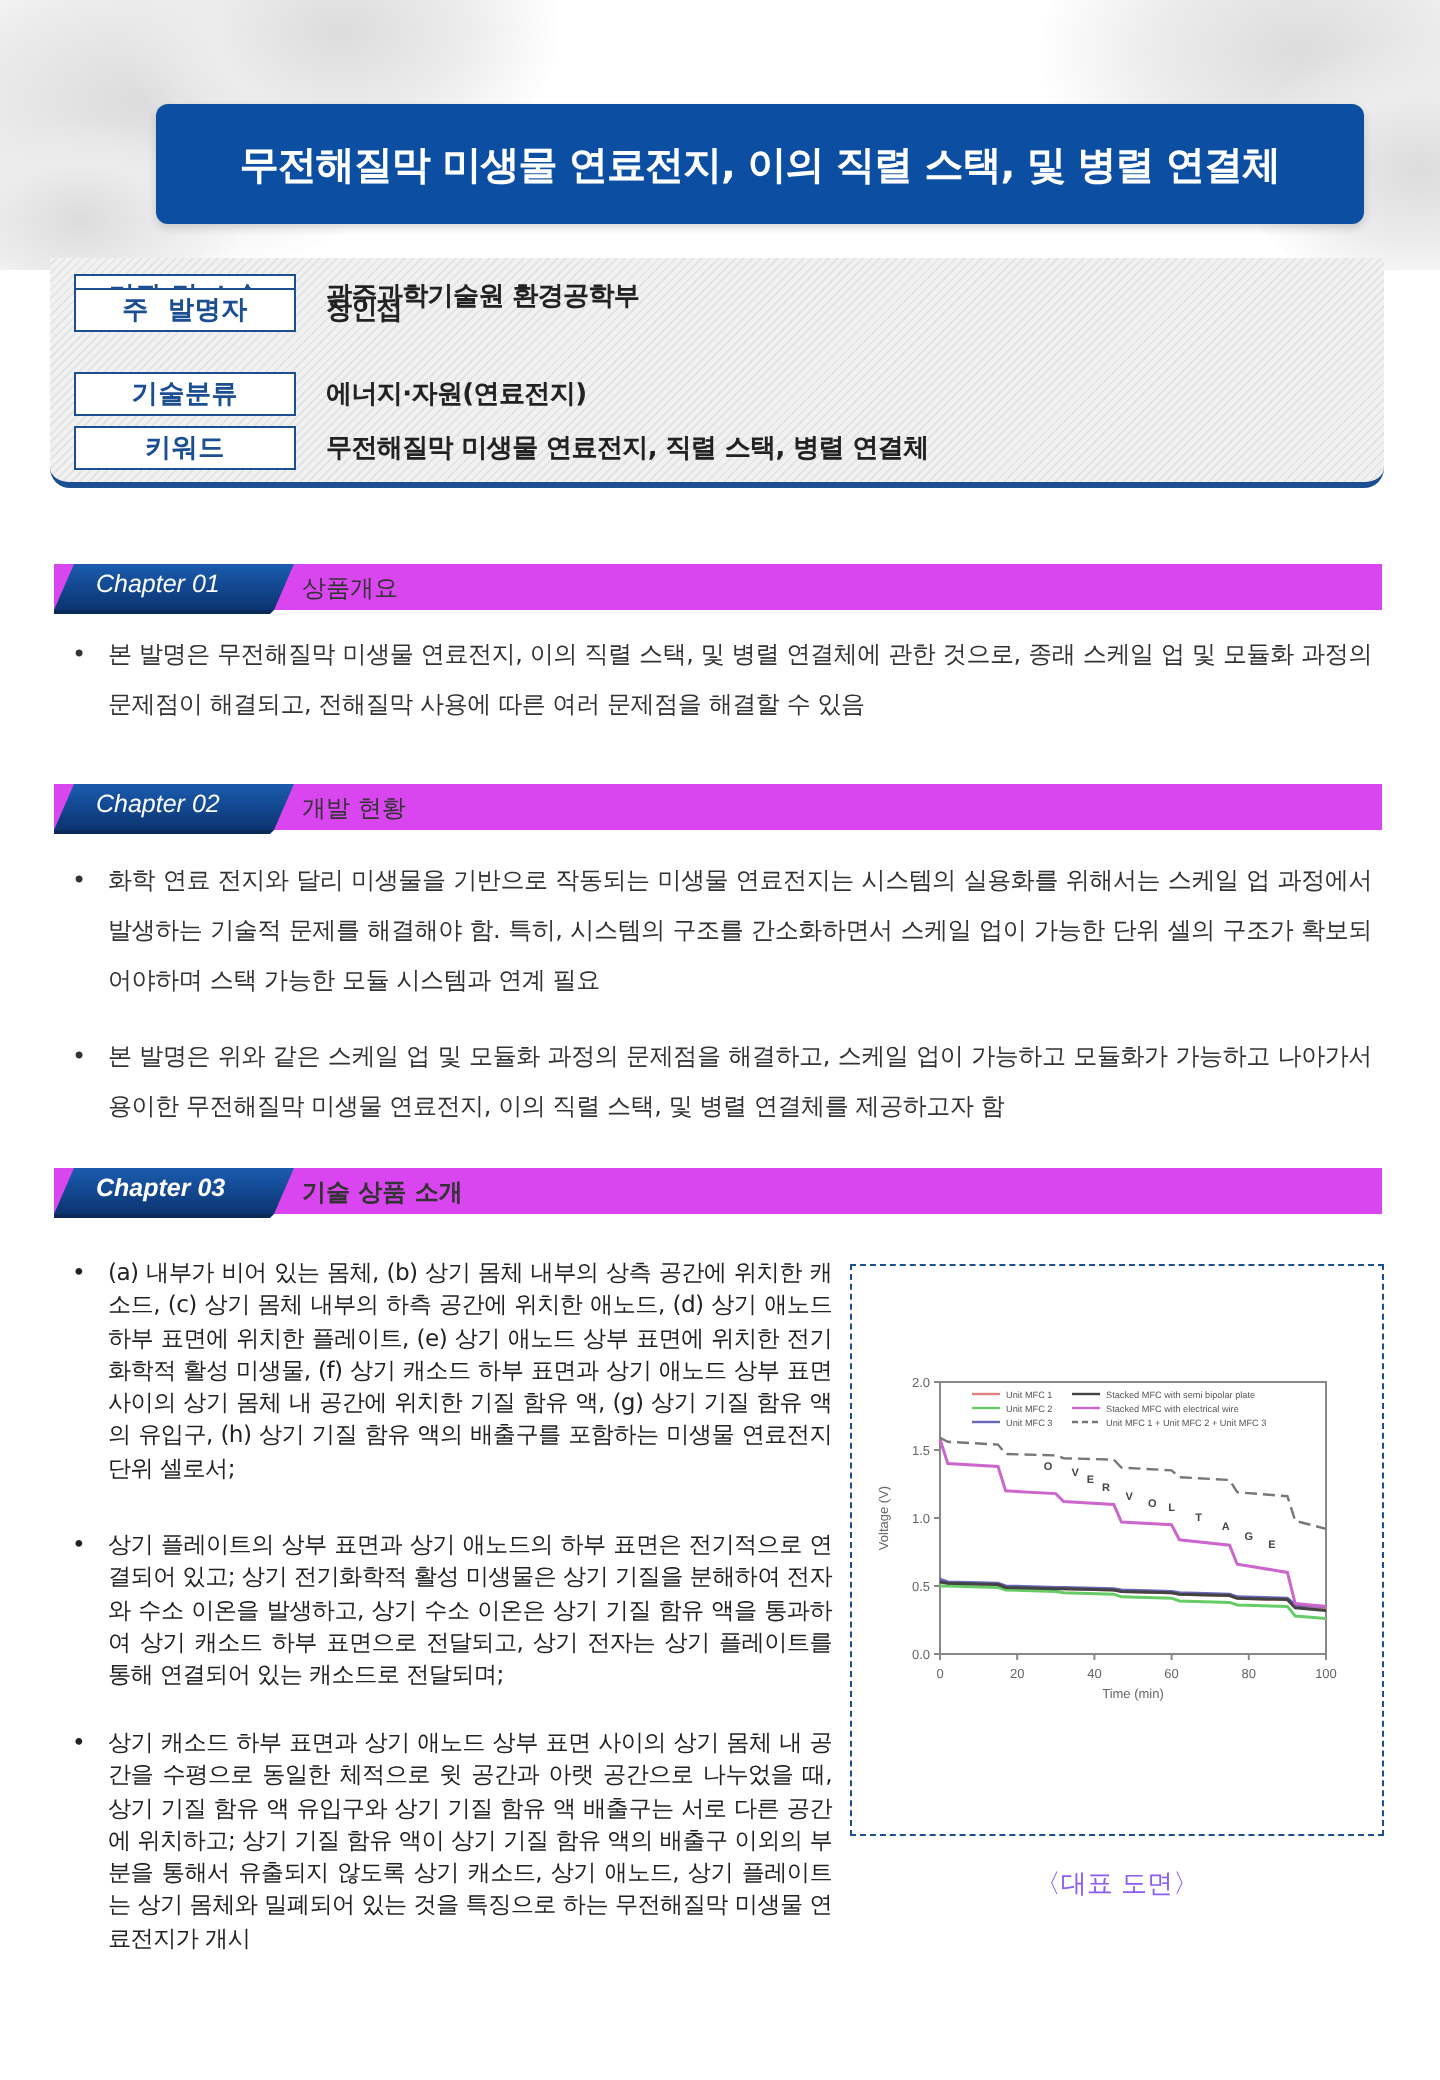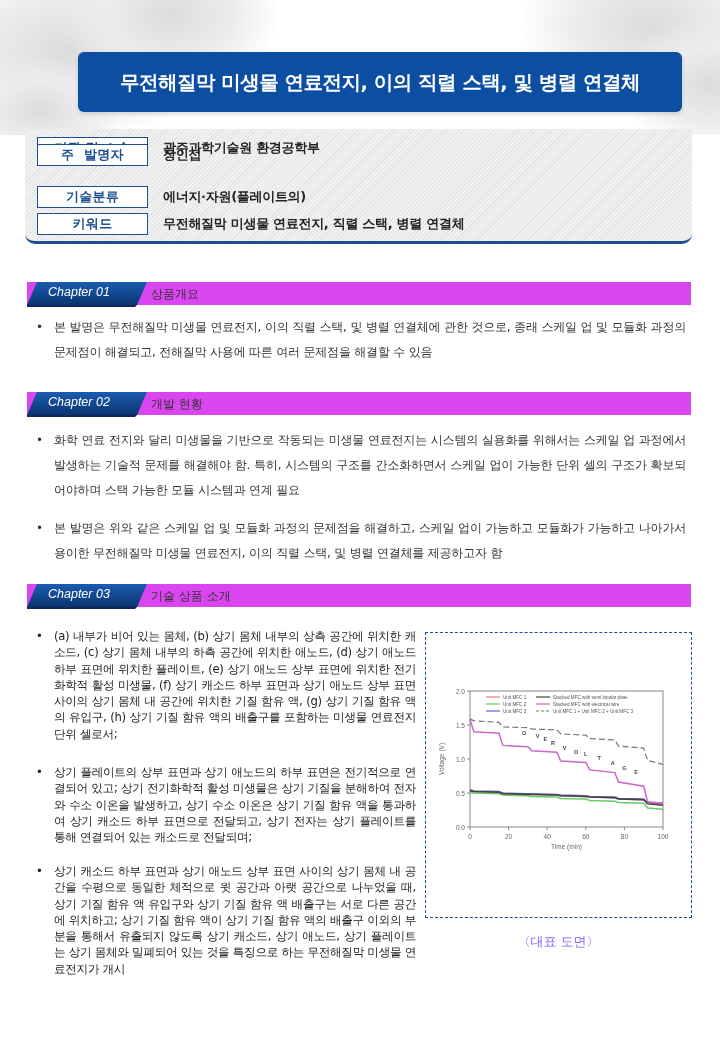--- a/index.html
+++ b/index.html
@@ -58,21 +58,21 @@
   <div class="info-row" style="top:8px;">
     <div class="info-label">기관 및 소속</div>
     <div class="info-value">광주과학기술원 환경공학부</div>
   </div>
   <div class="info-row" style="top:15px;">
     <div class="info-label" style="white-space:pre;">주  발명자</div>
     <div class="info-value">장인섭</div>
   </div>
   <div class="info-row" style="top:57px;">
     <div class="info-label">기술분류</div>
-    <div class="info-value">에너지·자원(플레이트의)</div>
+    <div class="info-value">에너지·자원(연료전지)</div>
   </div>
   <div class="info-row" style="top:84px;">
     <div class="info-label">키워드</div>
     <div class="info-value">무전해질막 미생물 연료전지, 직렬 스택, 병렬 연결체</div>
   </div>
 </div>
 
 <div class="chapter" style="top:282px;">
   <div class="badge">
     <svg width="122" height="25" viewBox="0 0 122 25">
@@ -115,21 +115,21 @@
 <div class="para" style="top:428px;">
   <span class="bullet">•</span>
   <span class="ptext">화학 연료 전지와 달리 미생물을 기반으로 작동되는 미생물 연료전지는 시스템의 실용화를 위해서는 스케일 업 과정에서 발생하는 기술적 문제를 해결해야 함. 특히, 시스템의 구조를 간소화하면서 스케일 업이 가능한 단위 셀의 구조가 확보되어야하며 스택 가능한 모듈 시스템과 연계 필요</span>
 </div>
 
 <div class="para" style="top:516px;">
   <span class="bullet">•</span>
   <span class="ptext">본 발명은 위와 같은 스케일 업 및 모듈화 과정의 문제점을 해결하고, 스케일 업이 가능하고 모듈화가 가능하고 나아가서 용이한 무전해질막 미생물 연료전지, 이의 직렬 스택, 및 병렬 연결체를 제공하고자 함</span>
 </div>
 
-<div class="chapter" style="top:584px;">
+<div class="chapter" style="top:584px;font-weight:bold;">
   <div class="badge">
     <svg width="122" height="25" viewBox="0 0 122 25">
       <defs>
         <linearGradient id="bg3" x1="0" y1="0" x2="0" y2="1">
           <stop offset="0" stop-color="#1b5cb0"></stop>
             <stop offset="1" stop-color="#0b3470"></stop>
         </linearGradient>
       </defs>
       <polygon points="10,0 120,0 110,23 0,23" fill="url(#bg3)"></polygon>
       <polygon points="0,23 110,23 108,25 -2,25" fill="#0a2a5a"></polygon>

